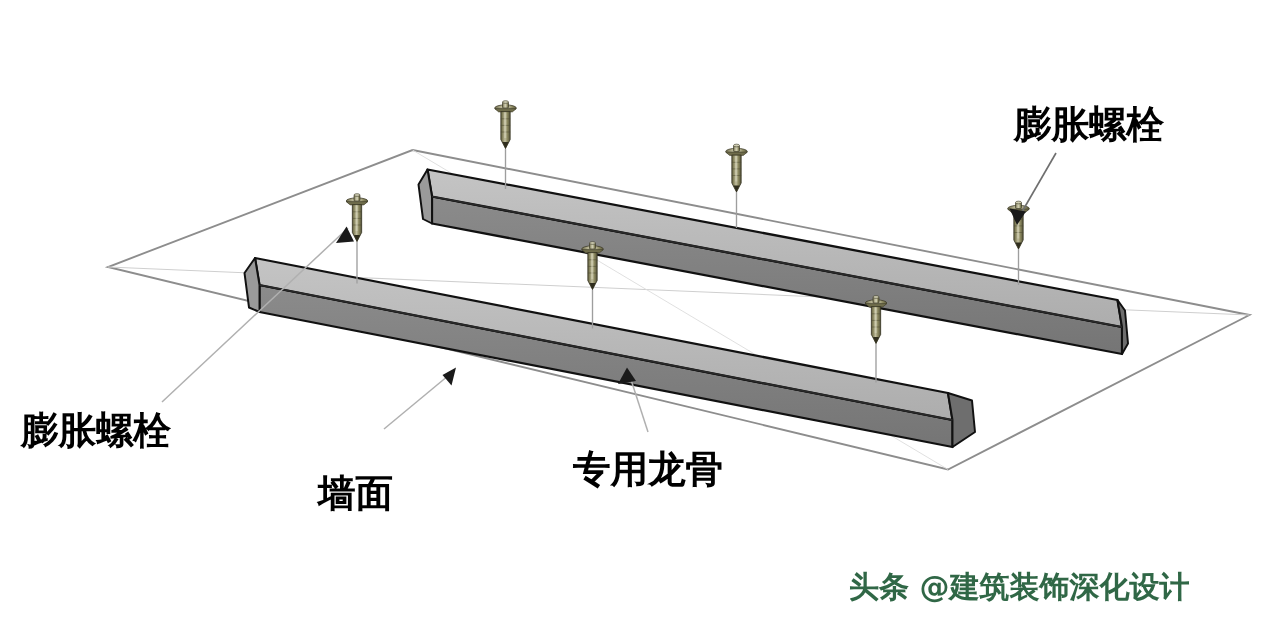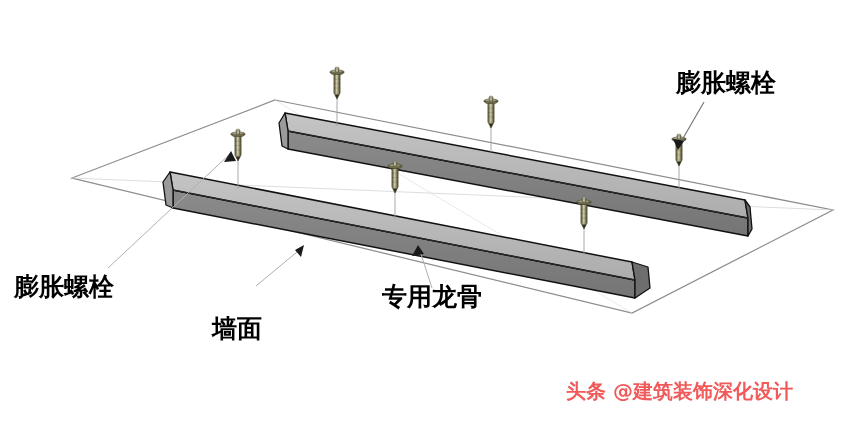--- a/index.html
+++ b/index.html
@@ -30,27 +30,27 @@
     font-family: "DejaVu Sans", "Liberation Sans", sans-serif;
     font-weight: 700;
     font-size: 25px;
     line-height: 1;
     white-space: nowrap;
     letter-spacing: 0px;
   }
   #label-bolt-top   { left: 676px; top: 70px; }
   #label-bolt-left  { left: 14px;  top: 274px; }
   #label-wall       { left: 212px; top: 292px; margin-top: 24px; }
-  #label-keel       { left: 382px; top: 284px; }
+  #label-keel       { left: 382px; top: 300px; }
 
   #watermark {
     position: absolute;
     left: 566px;
     top: 381px;
-    color: #ef4444;
+    color: #14532d;
     font-family: "DejaVu Sans", "Liberation Sans", sans-serif;
     font-weight: 700;
     font-size: 20px;
     line-height: 1;
     white-space: nowrap;
     opacity: 0.88;
   }
 </style>
 </head>
 <body>

